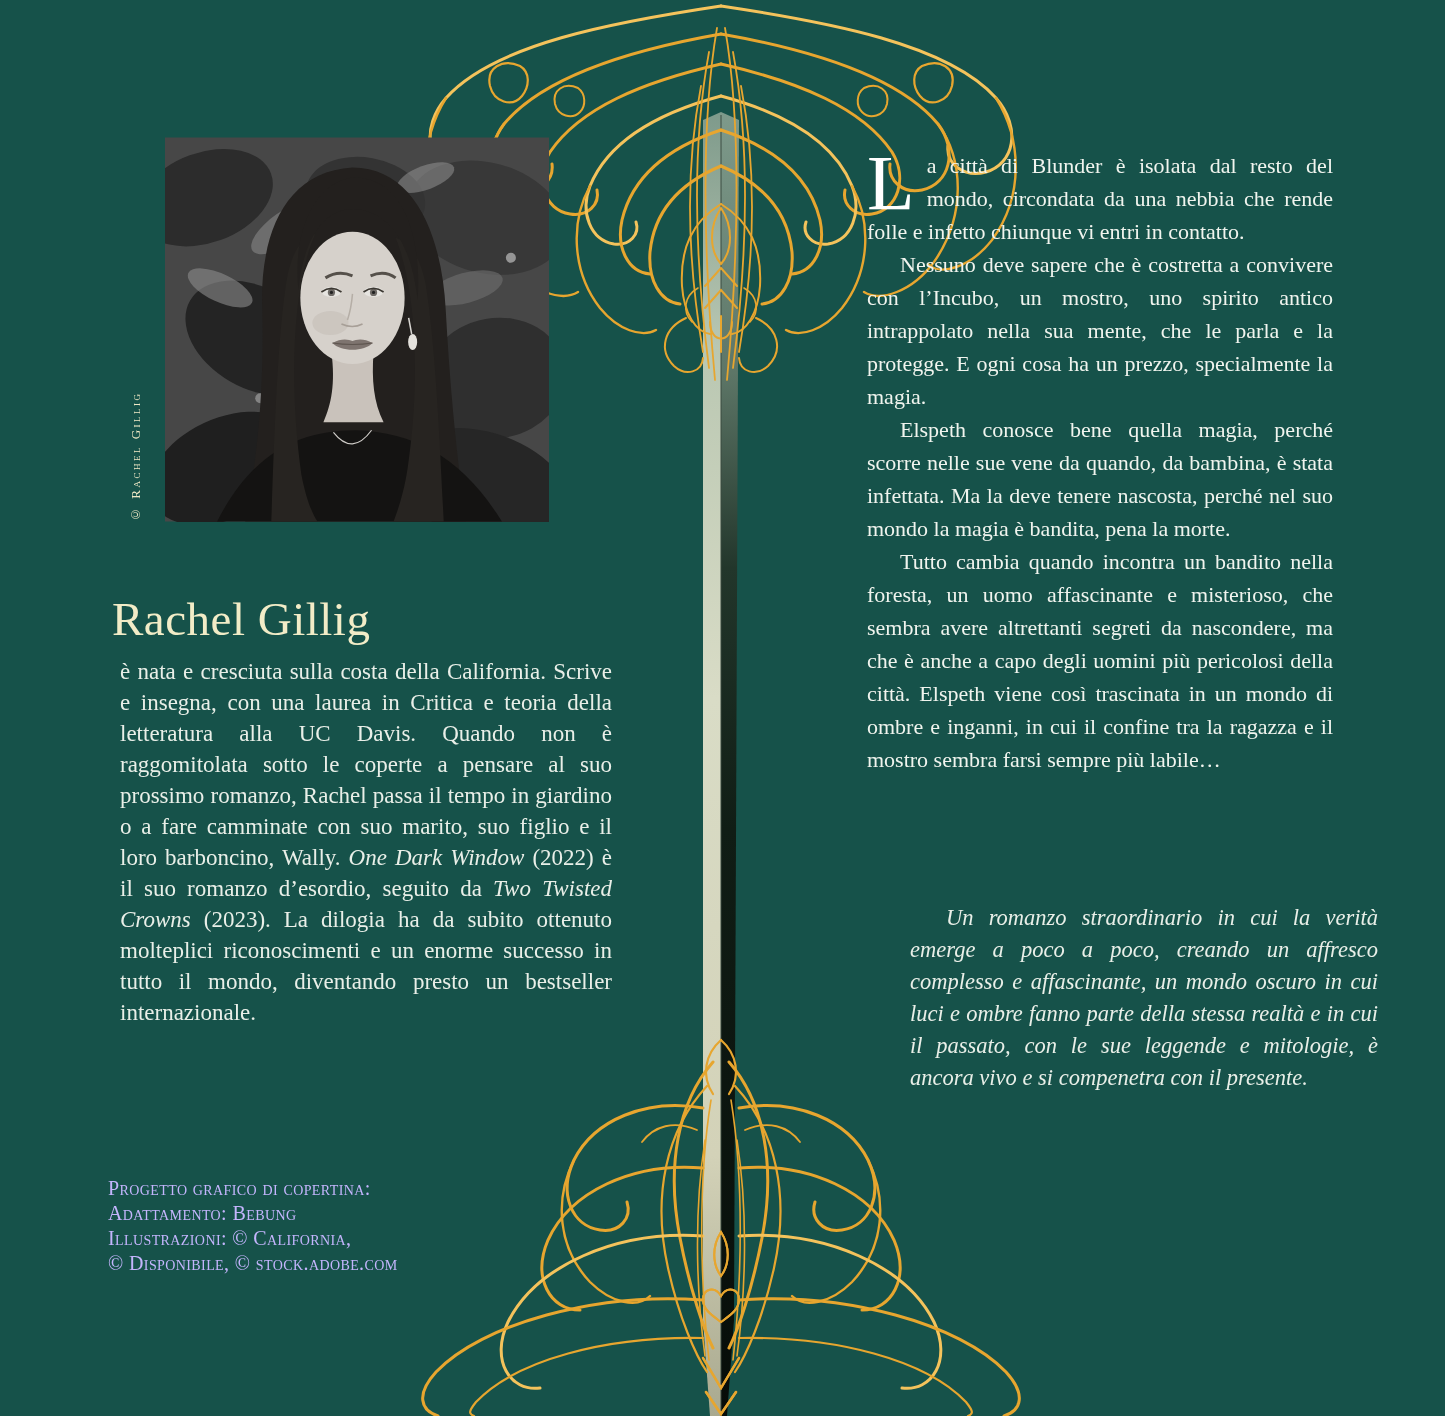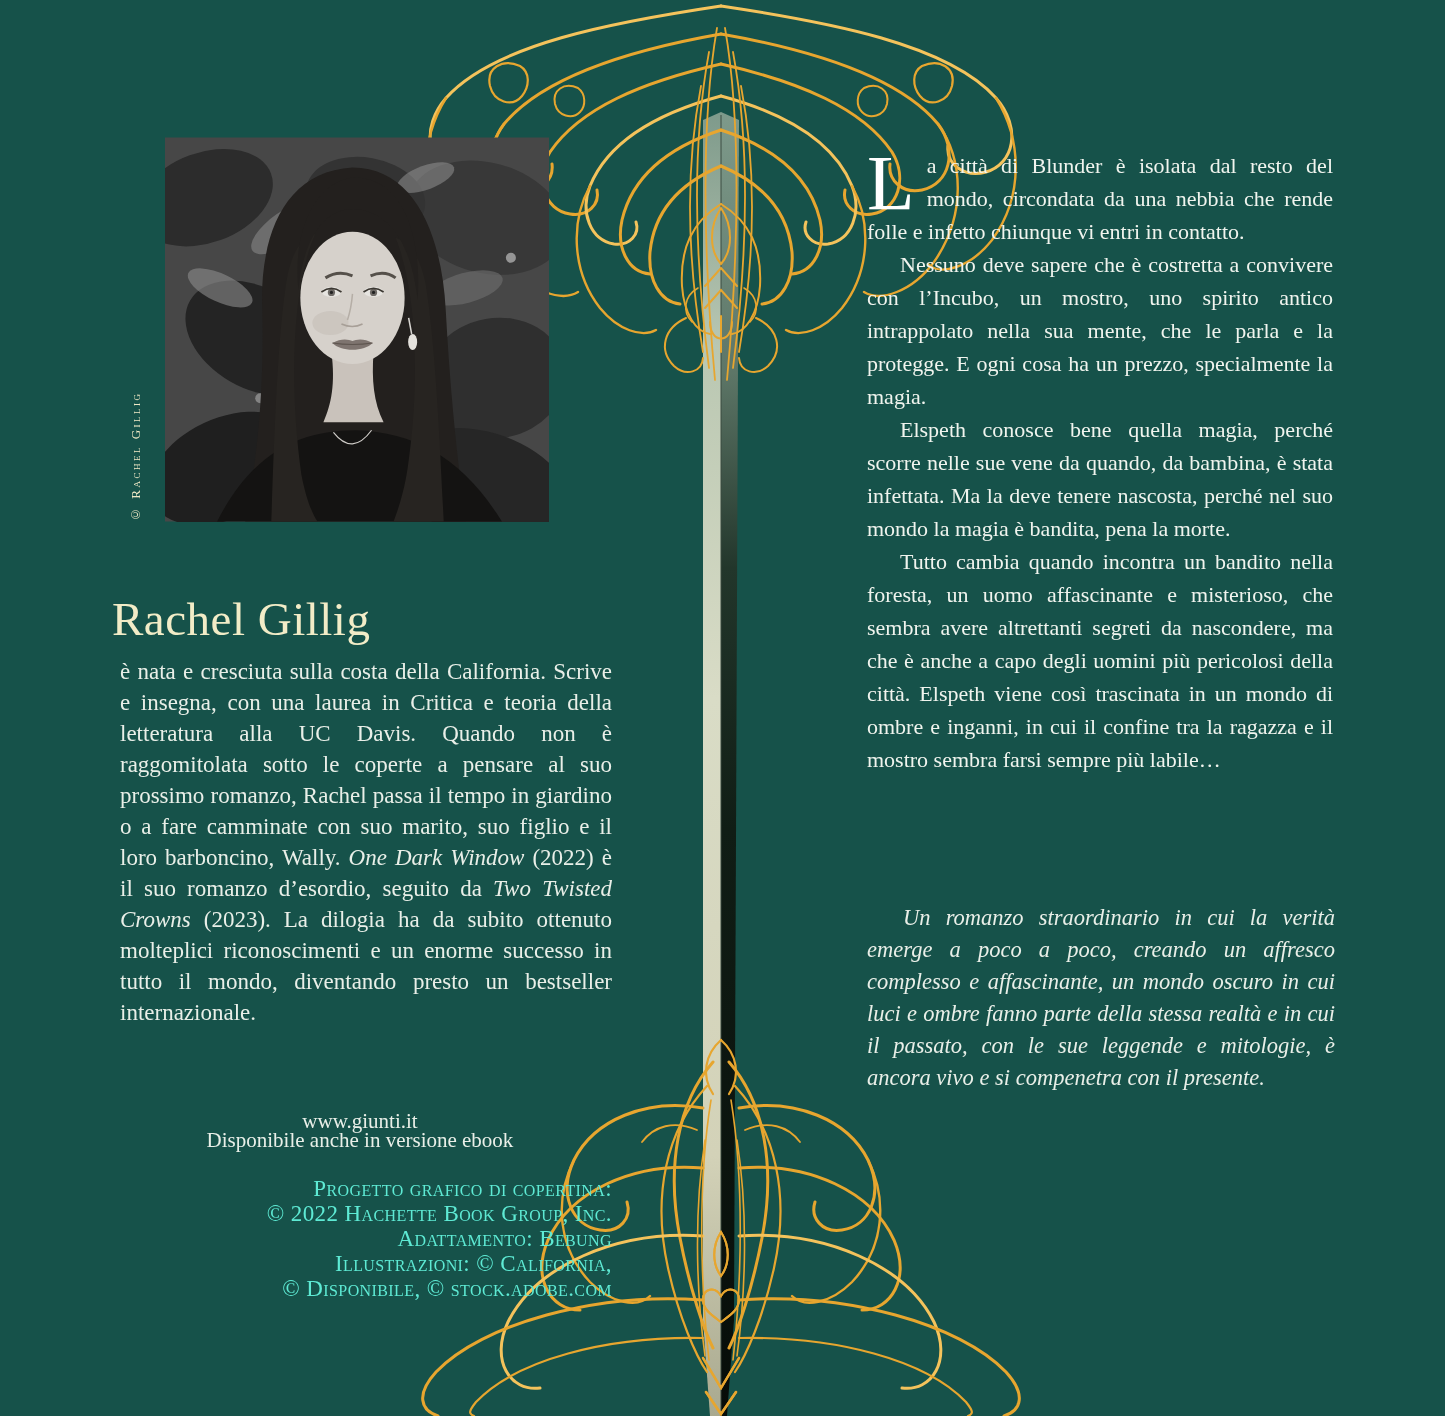--- a/index.html
+++ b/index.html
@@ -31,37 +31,37 @@
   }
   .bio .it, .it { font-style:italic; }
 
   .footer-links {
     position:absolute; left:108px; top:1112px; width:504px;
     text-align:center; color:#e9efe8; font-size:21px; line-height:19px;
   }
   .footer-links div { margin:0; }
   .credits {
     position:absolute; left:108px; top:1176px; width:504px;
-    text-align:right; color:#5eead4; font-variant:small-caps;
-    font-size:23px; line-height:25px; letter-spacing:0.4px;
+    text-align:left; color:#c4b5fd; font-variant:small-caps;
+    font-size:20px; line-height:25px; letter-spacing:0.4px;
   }
 
   
   .synopsis {
     position:absolute; left:867px; top:149px; width:466px;
     color:#f0f4ee; font-size:22px; line-height:33px; text-align:justify;
   }
   .synopsis p { margin:0; text-indent:33px; }
   .synopsis p.first { text-indent:0; }
   .dropcap {
     float:left; font-size:78px; line-height:58px;
     padding:5px 12px 0 0; color:#ffffff;
   }
   .review {
-    position:absolute; left:867px; top:902px; width:468px; margin:0;
+    position:absolute; left:910px; top:902px; width:468px; margin:0;
     color:#e9efe8; font-style:italic; font-size:22.5px; line-height:32px;
     text-align:justify; text-indent:36px;
   }
 </style>
 </head>
 <body>
 
 <div class="page">
 
   <svg class="ornament" viewBox="0 0 1445 1416" aria-hidden="true">
@@ -186,28 +186,23 @@
         <path d="M168 294 Q187 318 206 292" stroke="#cfccc8" stroke-width="1.2" fill="none"></path>
       </g>
     </svg>
   </div>
 
   <div class="photo-credit">© Rachel Gillig</div>
 
   <h1 class="author-name">Rachel Gillig</h1>
   <p class="bio"><span>è nata e cresciuta sulla costa della California. Scrive e insegna, con una laurea in Critica e teoria della letteratura alla UC Davis. Quando non è raggomitolata sotto le coperte a pensare al suo prossimo romanzo, Rachel passa il tempo in giardino o a fare camminate con suo marito, suo figlio e il loro barboncino, Wally. </span><span class="it">One Dark Window</span><span> (2022) è il suo romanzo d’esordio, seguito da </span><span class="it">Two Twisted Crowns</span><span> (2023). La dilogia ha da subito ottenuto molteplici riconoscimenti e un enorme successo in tutto il mondo, diventando presto un bestseller internazionale.</span></p>
 
-  <div class="footer-links">
-    <div>www.giunti.it</div>
-    <div>Disponibile anche in versione ebook</div>
-  </div>
 
   <div class="credits">
     <div>Progetto grafico di copertina:</div>
-    <div>© 2022 Hachette Book Group, Inc.</div>
     <div>Adattamento: Bebung</div>
     <div>Illustrazioni: © California,</div>
     <div>© Disponibile, © stock.adobe.com</div>
   </div>
 
   <div class="synopsis">
     <p class="first"><span class="dropcap">L</span><span>a città di Blunder è isolata dal resto del mondo, circondata da una nebbia che rende folle e infetto chiunque vi entri in contatto.</span></p>
     <p>Nessuno deve sapere che è costretta a convivere con l’Incubo, un mostro, uno spirito antico intrappolato nella sua mente, che le parla e la protegge. E ogni cosa ha un prezzo, specialmente la magia.</p>
     <p>Elspeth conosce bene quella magia, perché scorre nelle sue vene da quando, da bambina, è stata infettata. Ma la deve tenere nascosta, perché nel suo mondo la magia è bandita, pena la morte.</p>
     <p>Tutto cambia quando incontra un bandito nella foresta, un uomo affascinante e misterioso, che sembra avere altrettanti segreti da nascondere, ma che è anche a capo degli uomini più pericolosi della città. Elspeth viene così trascinata in un mondo di ombre e inganni, in cui il confine tra la ragazza e il mostro sembra farsi sempre più labile…</p>

